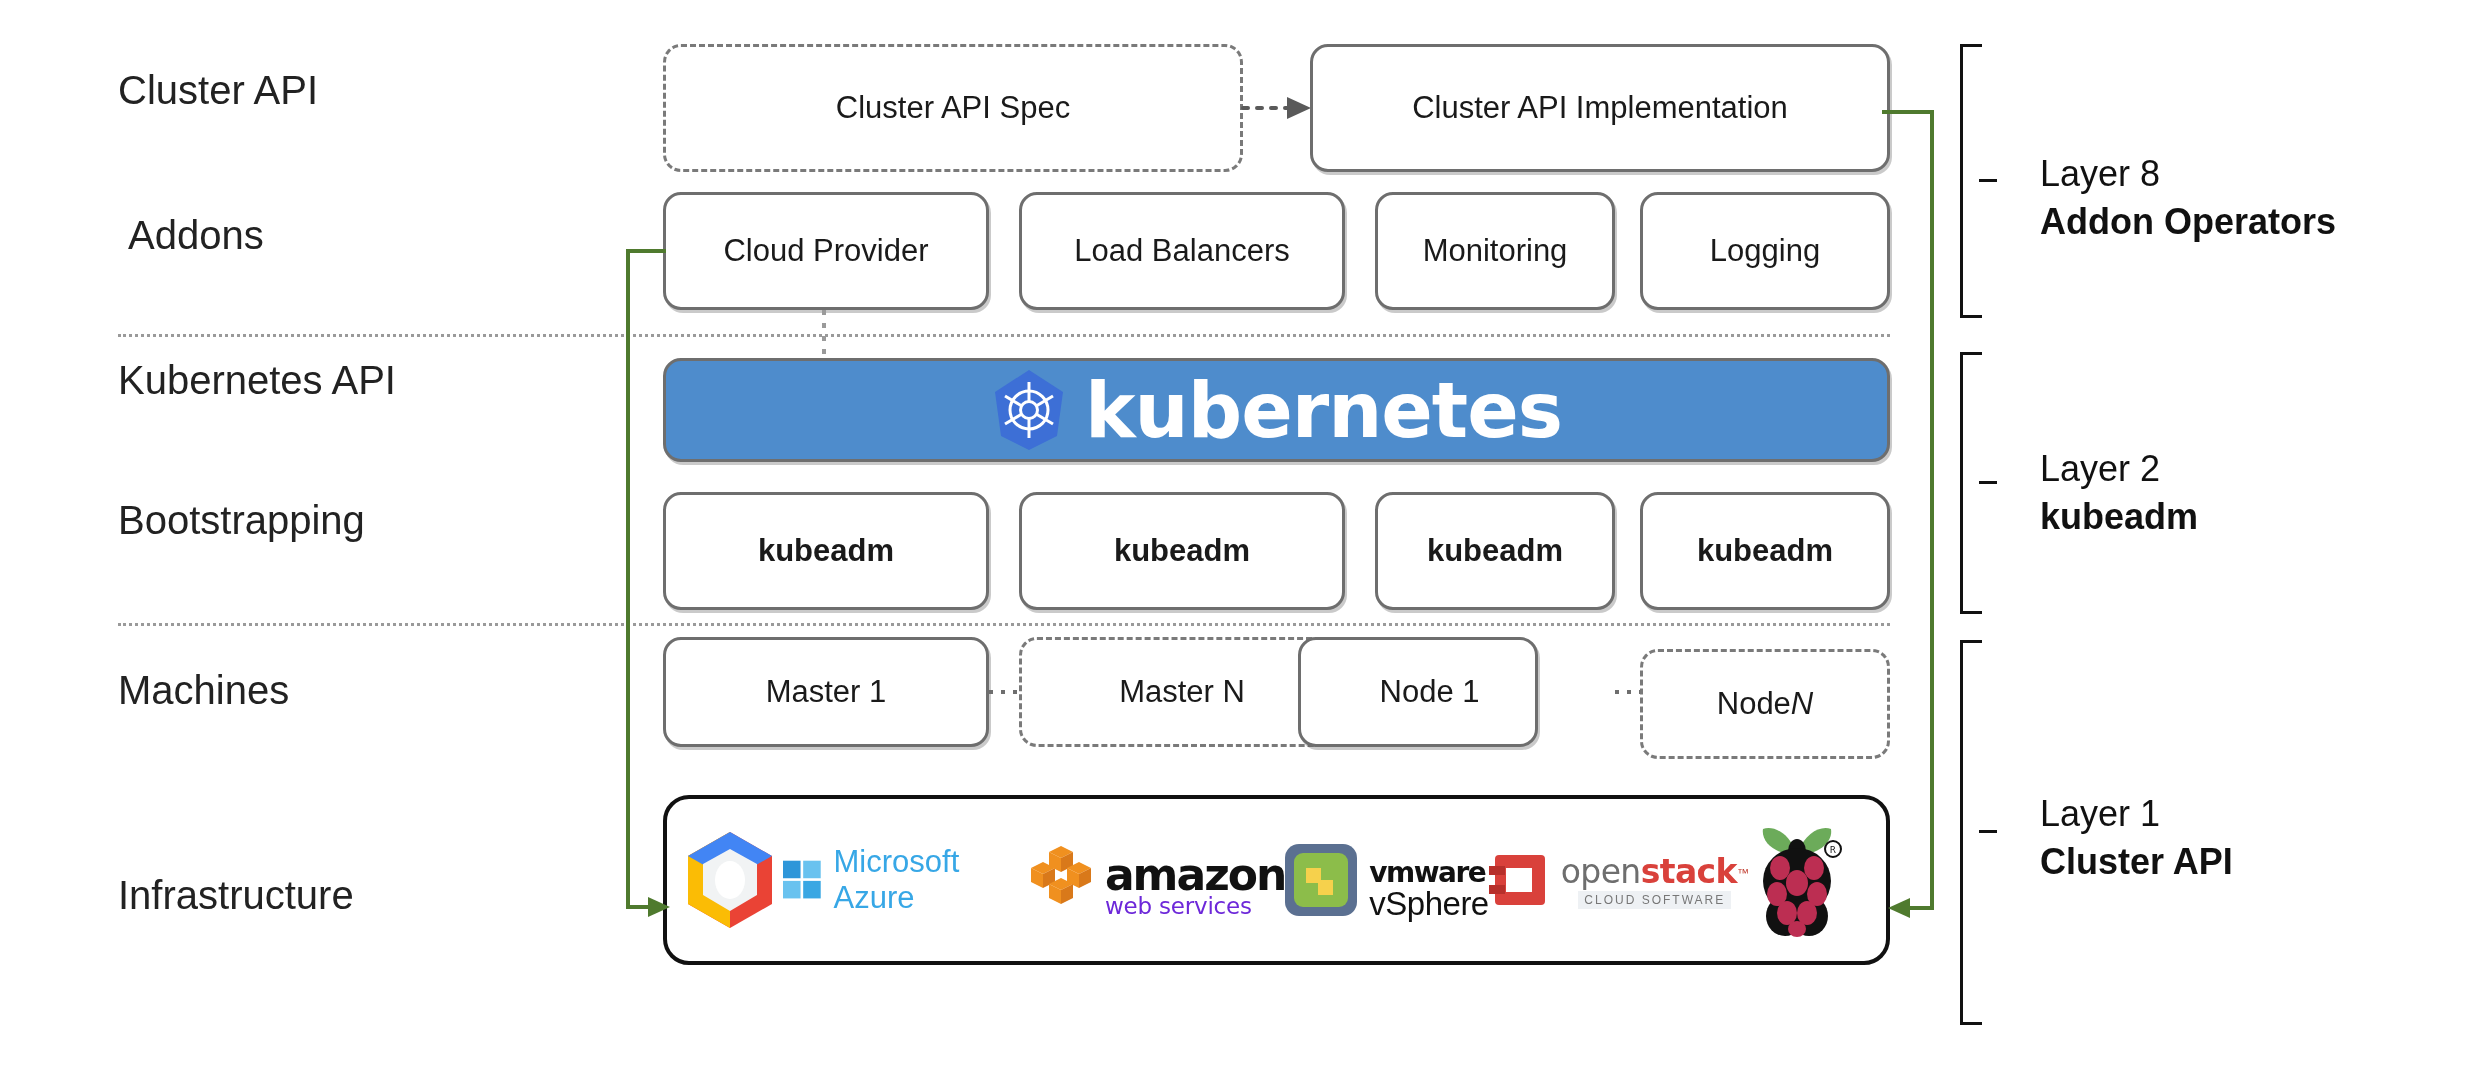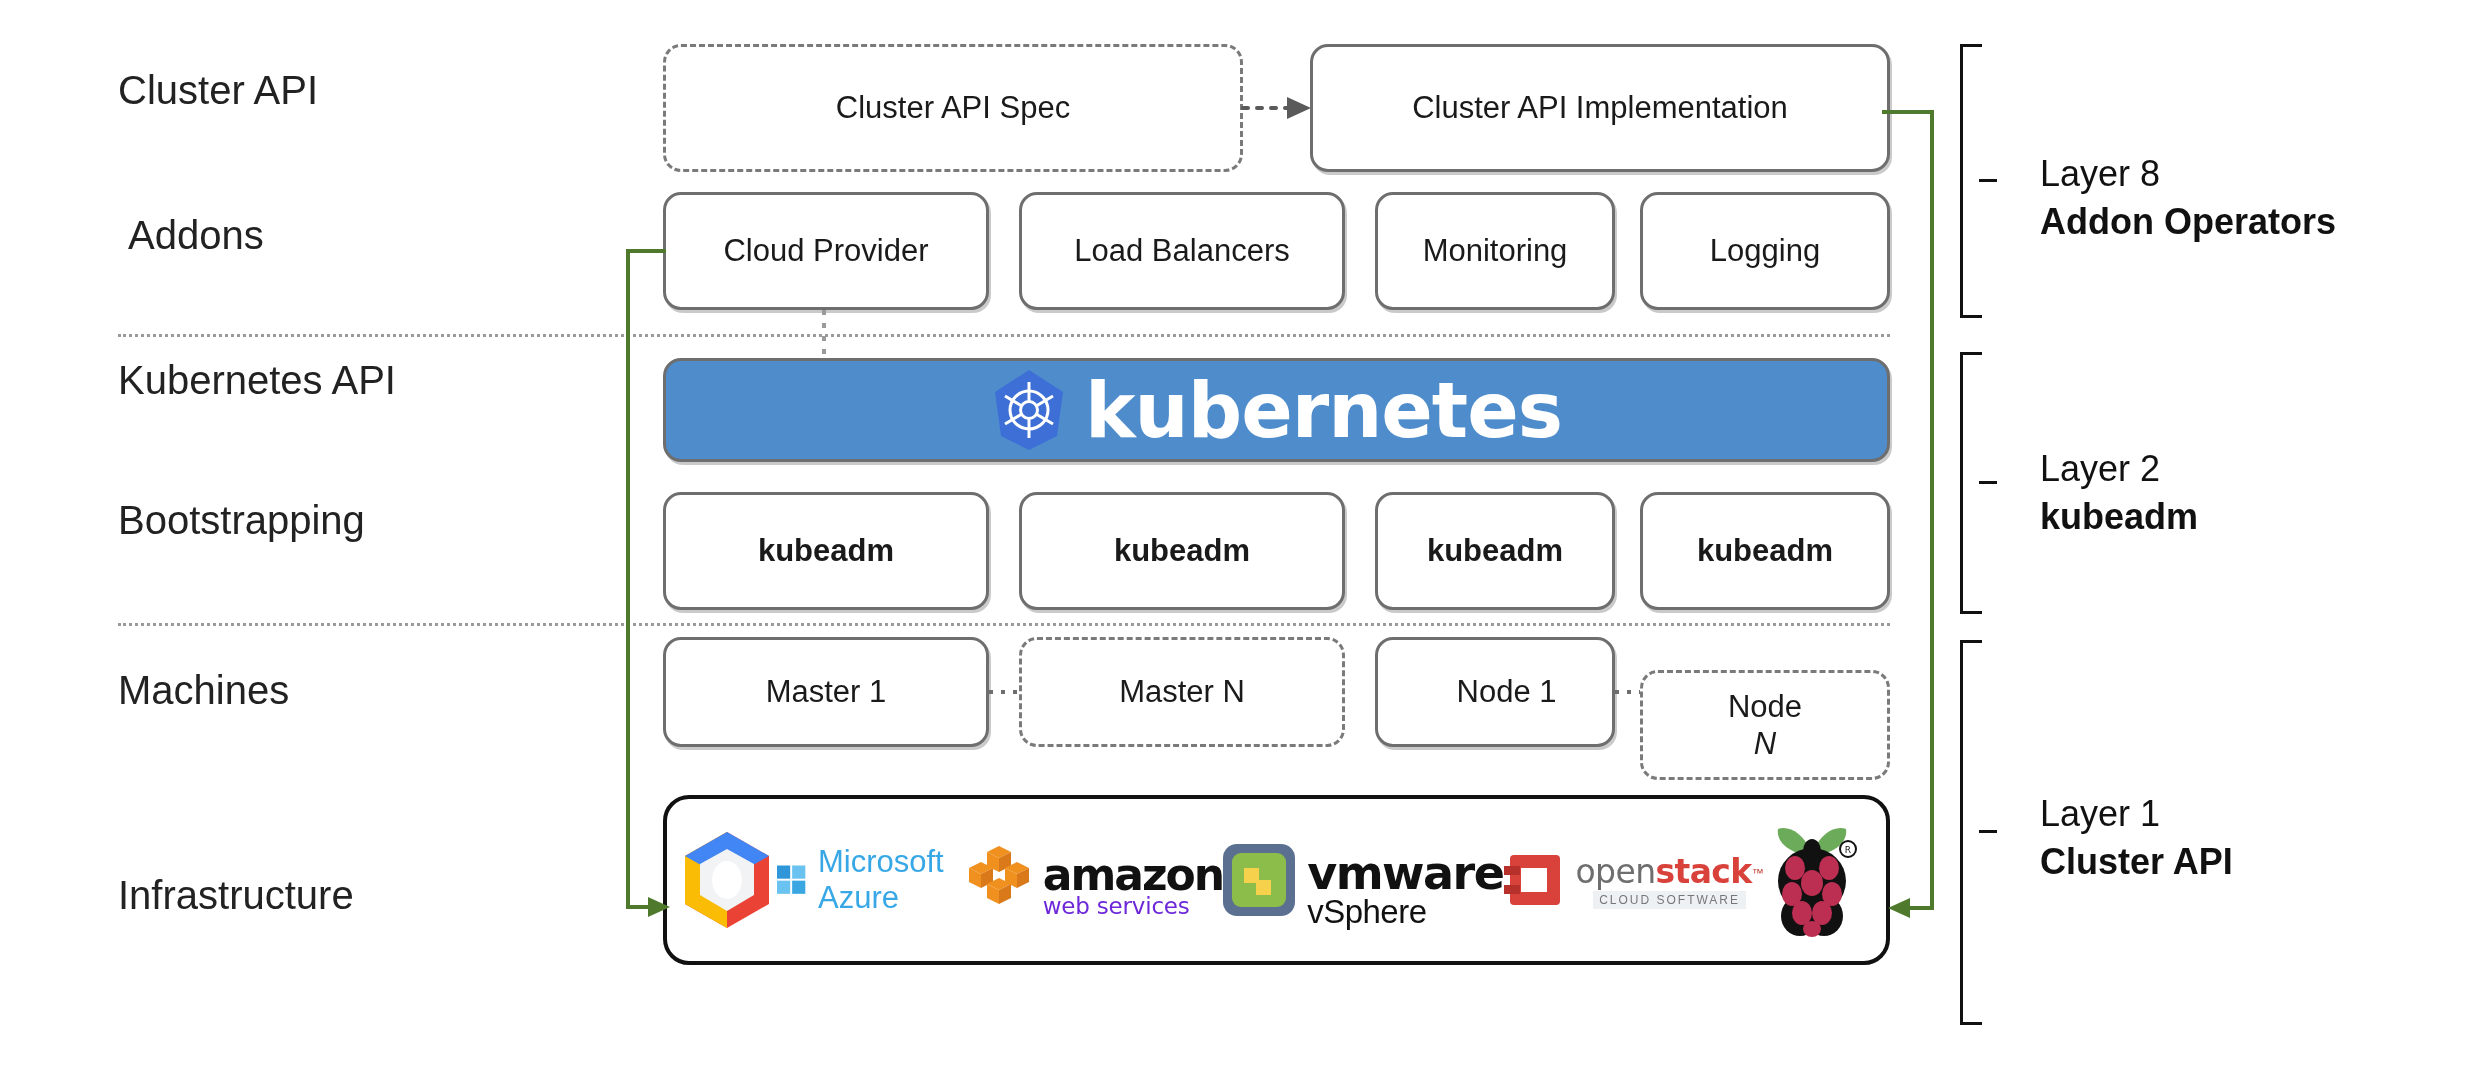--- a/index.html
+++ b/index.html
@@ -64,21 +64,21 @@
   .layer-txt{font-size:36px;color:#111;line-height:1.32;white-space:nowrap;}
   .layer-txt b{font-weight:bold;display:block;}
 
   
   .logo{display:flex;align-items:center;justify-content:center;}
   .azure-word{color:#37a7e6;font-size:31px;font-family:"Liberation Sans",sans-serif;}
   .aws-a{font-size:44px;font-weight:bold;letter-spacing:-2px;line-height:.92;color:#111;
          font-family:"DejaVu Sans",sans-serif;}
   .aws-b{font-size:23px;color:#6d28d9;letter-spacing:-.2px;line-height:1;
          font-family:"DejaVu Sans",sans-serif;}
-  .vm-w{font-size:46px;font-weight:bold;color:#111;letter-spacing:-1.5px;line-height:.95;
+  .vm-w{font-size:28px;font-weight:bold;color:#111;letter-spacing:-1.5px;line-height:.95;
         font-family:"DejaVu Sans",sans-serif;margin-top:20px;}
   .vm-s{font-size:33px;color:#111;letter-spacing:-.5px;line-height:1;
         font-family:"Liberation Sans",sans-serif;}
   .os-open{font-size:33px;color:#6e6e6e;letter-spacing:-.6px;font-family:"DejaVu Sans",sans-serif;}
   .os-stack{font-size:33px;color:#d9413b;letter-spacing:-.6px;font-weight:bold;font-family:"DejaVu Sans",sans-serif;}
   .os-sub{font-size:12px;color:#777;letter-spacing:2px;background:#eef1f4;padding:2px 6px;
           font-family:"Liberation Sans",sans-serif;}
   .tm{font-size:12px;vertical-align:super;color:#c0392b;}
 </style>
 </head>
@@ -142,27 +142,27 @@
   <div class="abs node bold" style="left:1640px;top:492px;width:250px;height:118px;">kubeadm</div>
 
   <div class="abs node" style="left:663px;top:637px;width:326px;height:110px;">Master 1</div>
 
   <svg class="abs" style="left:989px;top:684px;width:30px;height:16px;overflow:visible;">
     <line x1="0" y1="8" x2="30" y2="8" stroke="#6e6e6e" stroke-width="4" stroke-dasharray="4,8"></line>
   </svg>
 
   <div class="abs node dashed" style="left:1019px;top:637px;width:326px;height:110px;">Master N</div>
 
-  <div class="abs node" style="left:1375px;top:637px;width:240px;height:110px;padding-left:23px;">Node 1</div>
+  <div class="abs node" style="left:1298px;top:637px;width:240px;height:110px;padding-left:23px;">Node 1</div>
 
   <svg class="abs" style="left:1615px;top:684px;width:25px;height:16px;overflow:visible;">
     <line x1="0" y1="8" x2="25" y2="8" stroke="#6e6e6e" stroke-width="4" stroke-dasharray="4,8"></line>
   </svg>
 
-  <div class="abs node dashed" style="left:1640px;top:670px;width:250px;height:110px;flex-direction:column;">
+  <div class="abs node dashed" style="left:1640px;top:649px;width:250px;height:110px;">
     <span>Node </span>
       <i>N</i>
   </div>
 
   <div class="abs infra-box" style="left:663px;top:795px;width:1227px;height:170px;padding-left:10px;">
 
     <div class="logo" style="width:120px;">
       <svg width="100" height="102" viewBox="0 0 100 102">
         <polygon points="50,3 92,27 92,75 50,99 8,75 8,27" fill="#ea4335"></polygon>
         <polygon points="50,3 8,27 8,75 50,99 50,51" fill="#fbbc05"></polygon>

